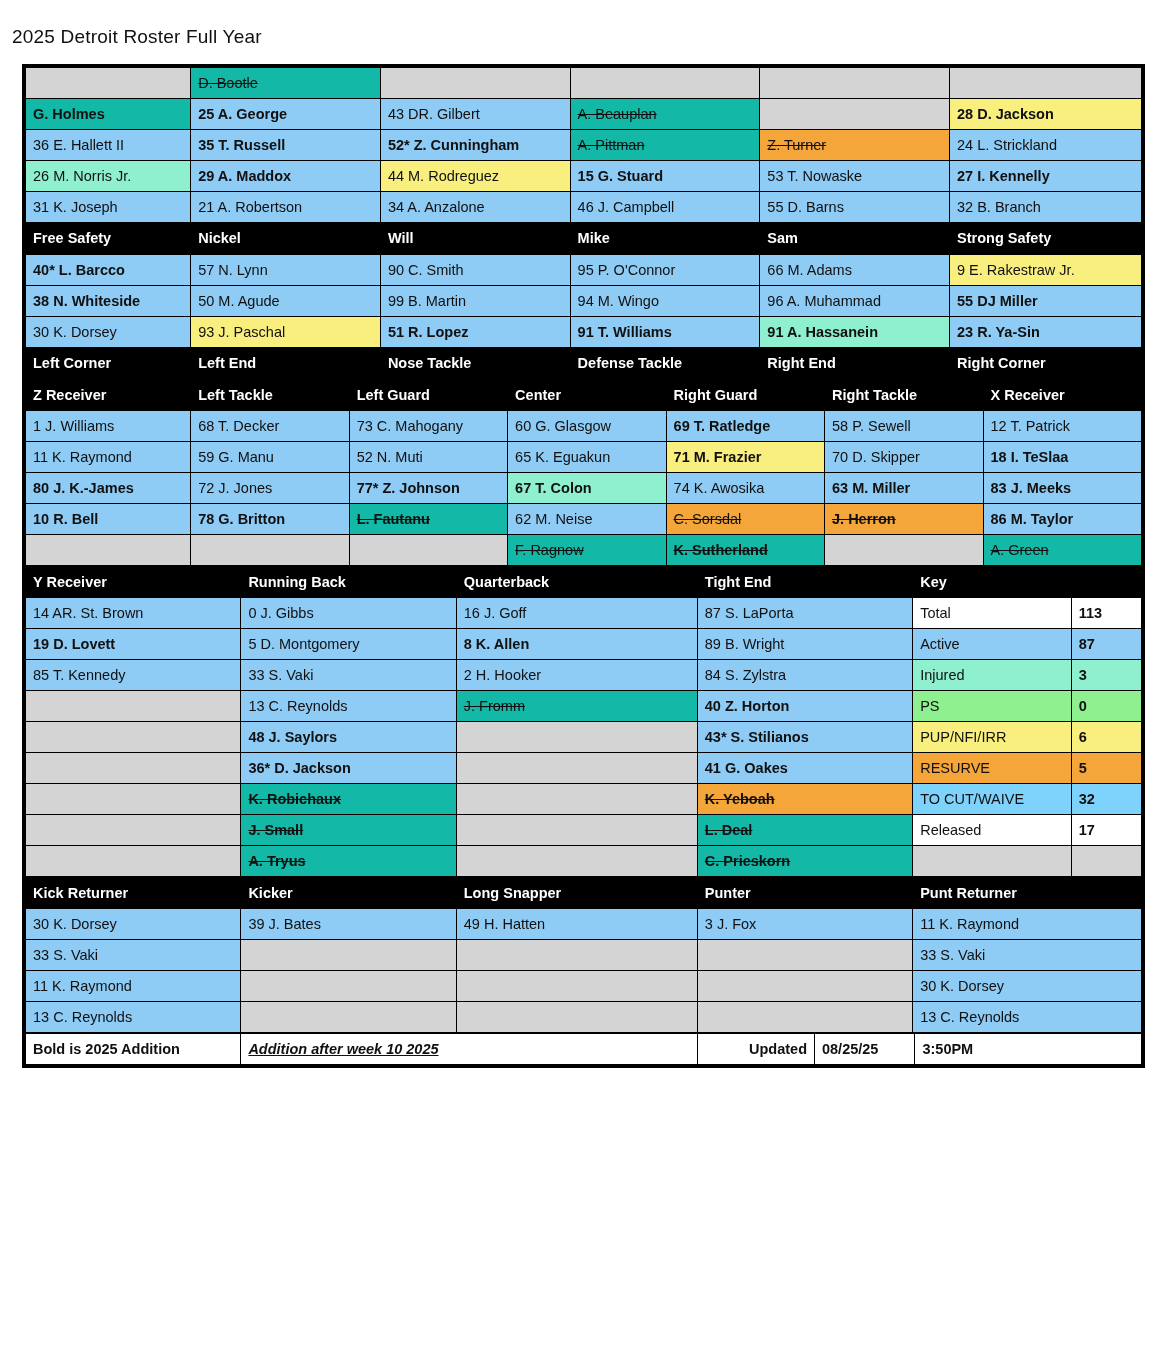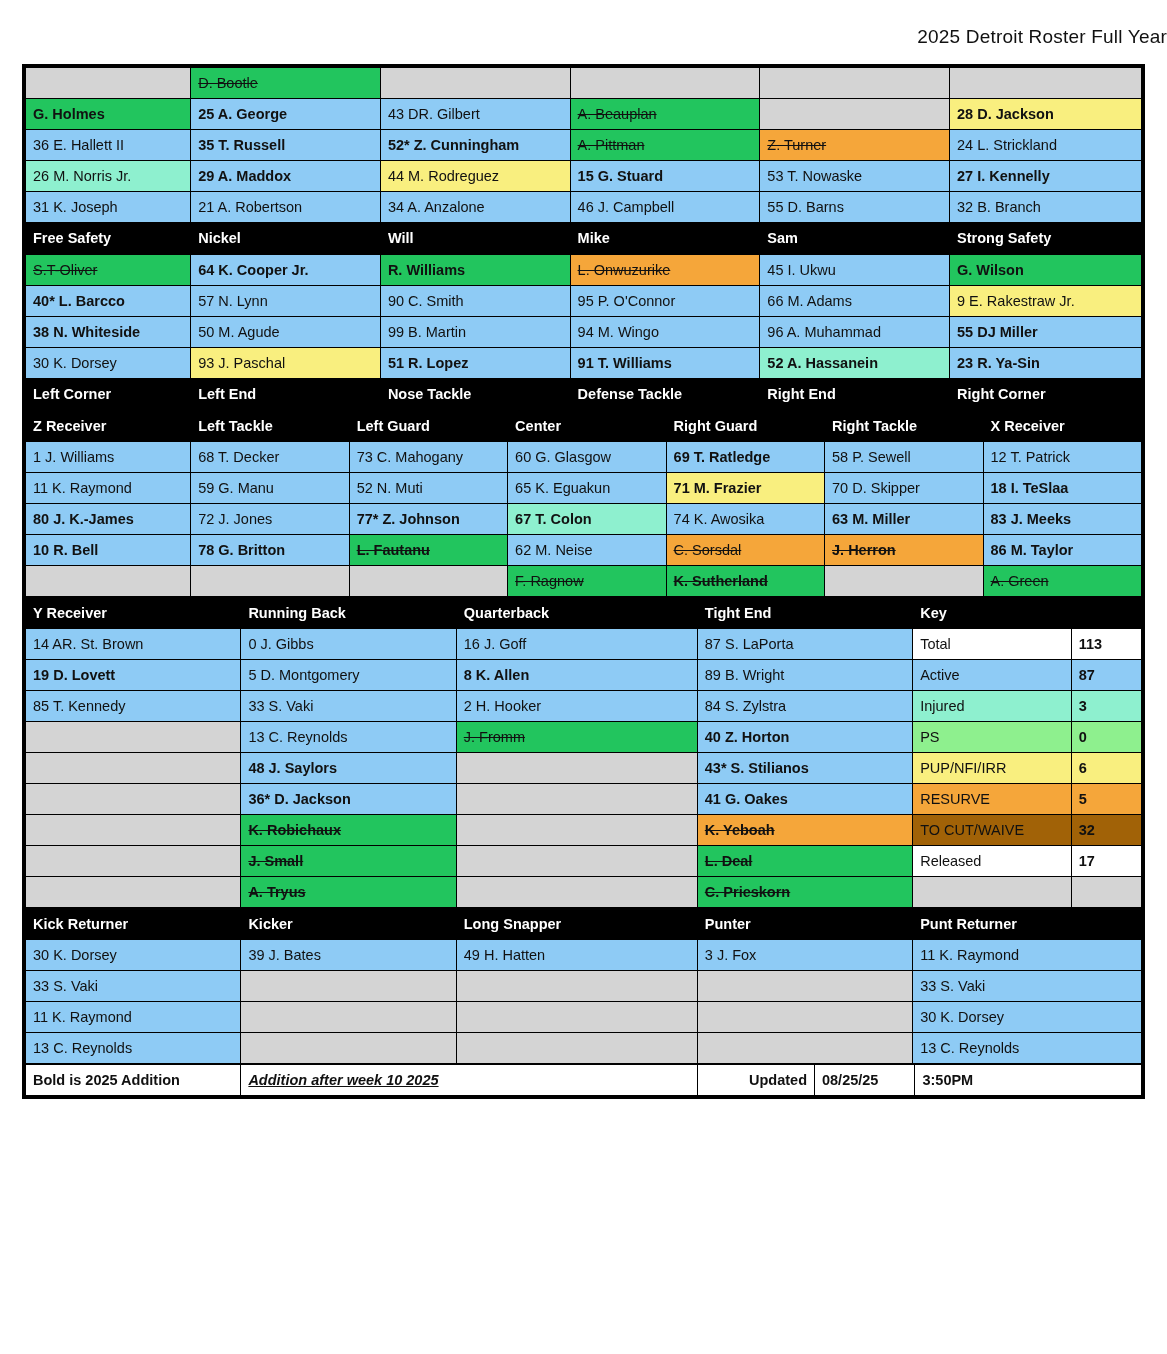--- a/index.html
+++ b/index.html
@@ -1,30 +1,30 @@
 <!DOCTYPE html>
 <html><head>
 <meta charset="utf-8">
 <style>
   html,body{margin:0;padding:0;background:#ffffff;}
   body{font-family:"Liberation Sans", sans-serif;width:1167px;}
   #page{width:1167px;min-height:1354px;position:relative;background:#fff;}
-  .title{text-align:right;font-size:19px;color:#111;padding:26px 0 16px 0;letter-spacing:.2px;}
+  .title{text-align:left;font-size:19px;color:#111;padding:26px 0 16px 12px;letter-spacing:.2px;}
   .sheet{margin:0 22px;border:3px solid #000;background:#000;}
   table{border-collapse:collapse;table-layout:fixed;width:100%;}
   td{border:1px solid #000;height:30px;font-size:14.5px;color:#111;padding:0 7px;
      overflow:hidden;white-space:nowrap;}
   
   .c-blue{background:#8ecbf5;}
-  .c-pink{background:#22c55e;}
+  .c-pink{background:#14b8a6;}
   .c-yellow{background:#f9ef7f;}
   .c-orange{background:#f5a63a;}
   .c-green{background:#8ef0cf;}
   .c-lgreen{background:#8ef08e;}
-  .c-salmon{background:#a16207;margin-left:46px;}
+  .c-salmon{background:#7dd3fc;margin-left:46px;}
   .c-gray{background:#d4d4d4;}
   .c-white{background:#ffffff;}
   .b{font-weight:bold;}
   .strike{text-decoration:line-through;}
   .hdr td{background:#000;color:#fff;font-weight:bold;font-size:14.5px;height:30px;border:1px solid #000;}
   .num{text-align:left;font-weight:bold;}
   .footer td{background:#fff;font-weight:bold;}
   .foot-italic{font-style:italic;font-weight:bold;text-decoration:underline;margin-left:19px;}
 </style>
 </head>
@@ -105,49 +105,41 @@
           <col style="width:17%">
           <col style="width:17%">
           <col style="width:17%">
           <col style="width:17%">
           <col style="width:17.2%">
         </colgroup>
       <tbody>
       </tbody>
         <tbody id="b2body">
           <tr>
-            <td class="c-pink strike">S.T-Oliver</td>
-            <td class="c-blue b">64 K. Cooper Jr.</td>
-            <td class="c-pink b">R. Williams</td>
-            <td class="c-orange strike">L. Onwuzurike</td>
-            <td class="c-blue">45 I. Ukwu</td>
-            <td class="c-pink b">G. Wilson</td>
-          </tr>
-          <tr>
             <td class="c-blue b">40* L. Barcco</td>
             <td class="c-blue">57 N. Lynn</td>
             <td class="c-blue">90 C. Smith</td>
             <td class="c-blue">95 P. O'Connor</td>
             <td class="c-blue">66 M. Adams</td>
             <td class="c-yellow">9 E. Rakestraw Jr.</td>
           </tr>
           <tr>
             <td class="c-blue b">38 N. Whiteside</td>
             <td class="c-blue">50 M. Agude</td>
             <td class="c-blue">99 B. Martin</td>
             <td class="c-blue">94 M. Wingo</td>
             <td class="c-blue">96 A. Muhammad</td>
             <td class="c-blue b">55 DJ Miller</td>
           </tr>
           <tr>
             <td class="c-blue">30 K. Dorsey</td>
             <td class="c-yellow">93 J. Paschal</td>
             <td class="c-blue b">51 R. Lopez</td>
             <td class="c-blue b">91 T. Williams</td>
-            <td class="c-green b">52 A. Hassanein</td>
+            <td class="c-green b">91 A. Hassanein</td>
             <td class="c-blue b">23 R. Ya-Sin</td>
           </tr>
         </tbody>
       <tbody>
           <tr class="hdr" id="b2hdr">
             <td>Left Corner</td>
             <td>Left End</td>
             <td>Nose Tackle</td>
             <td>Defense Tackle</td>
             <td>Right End</td>

